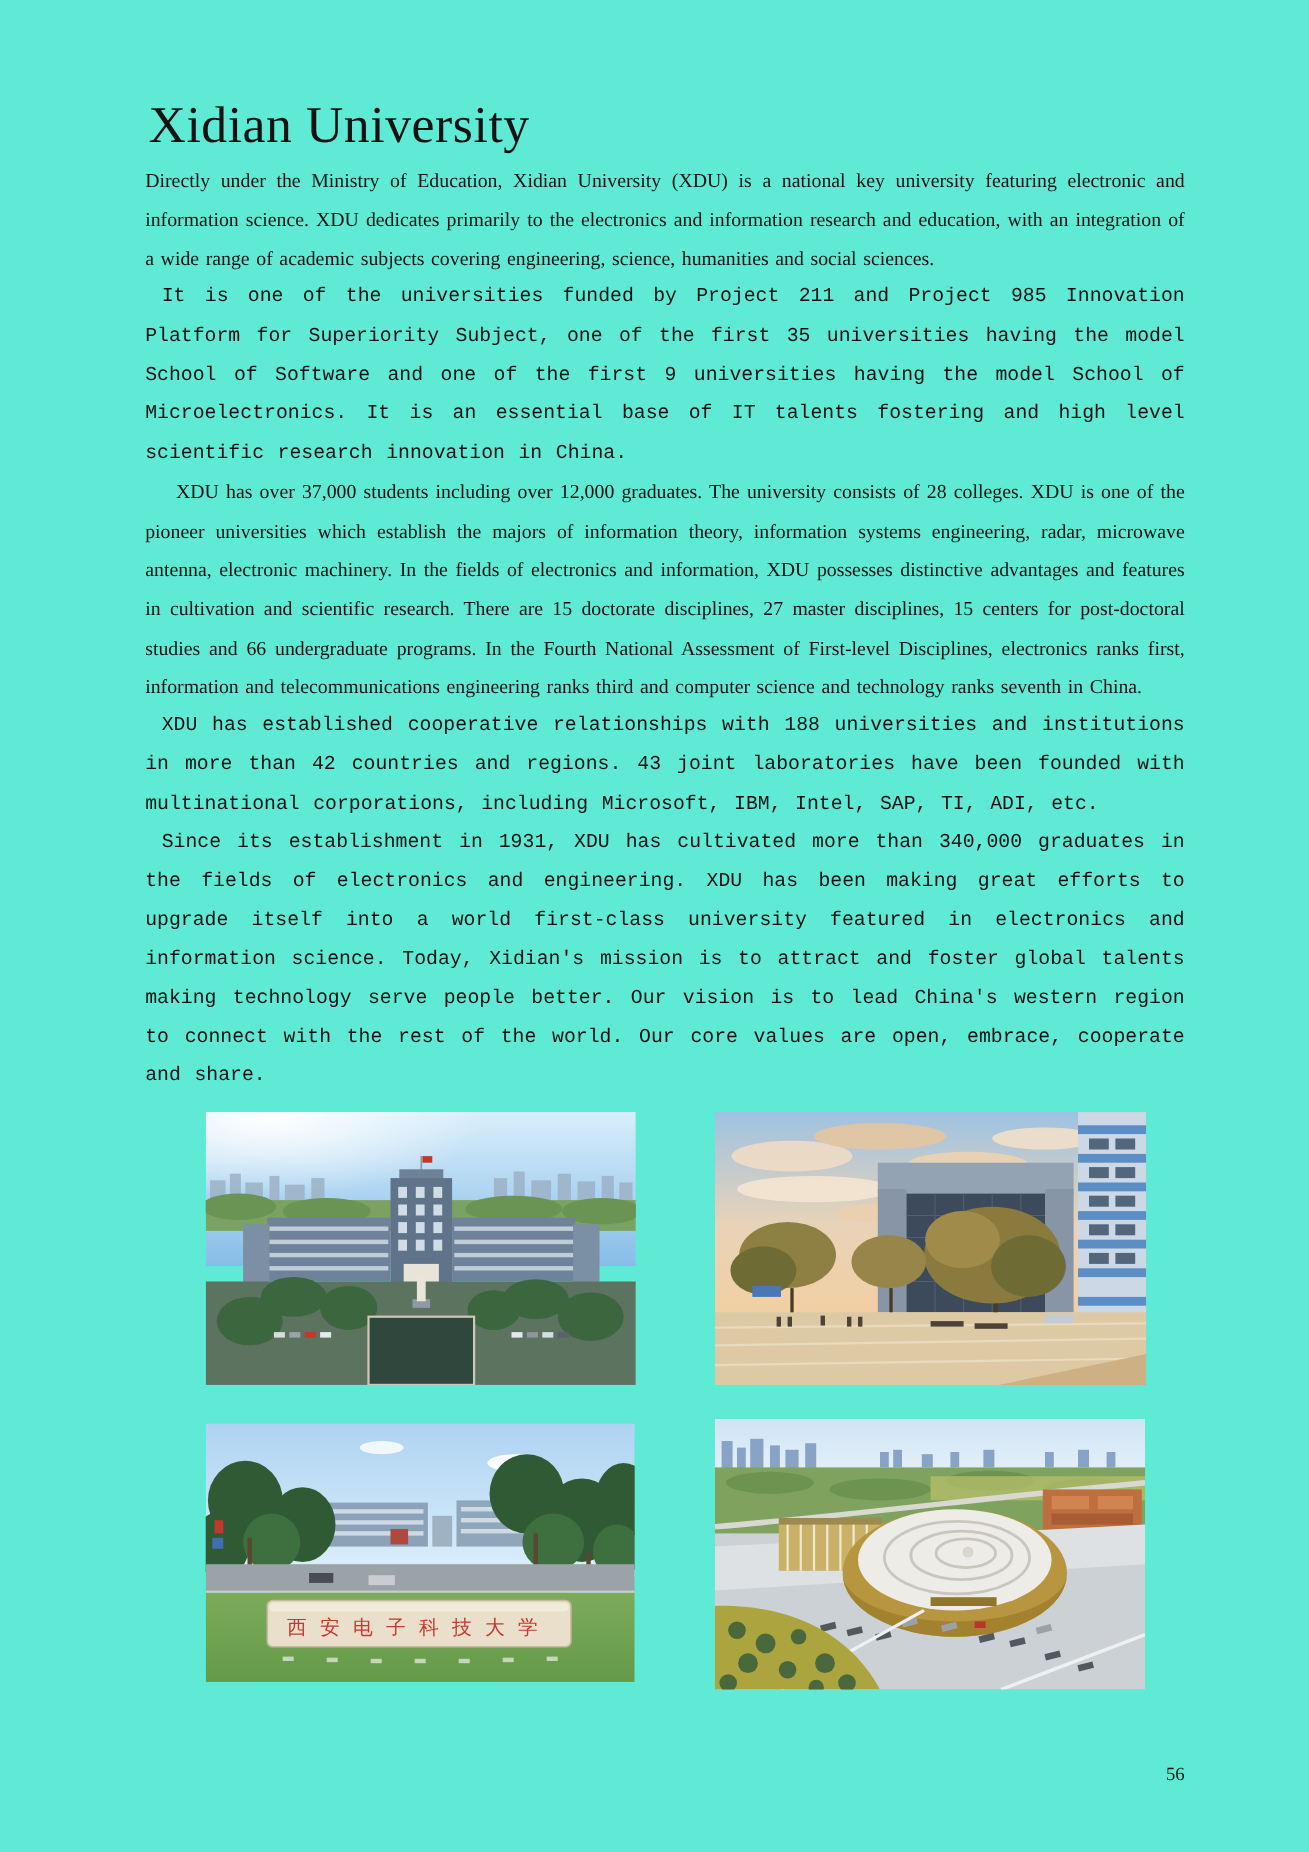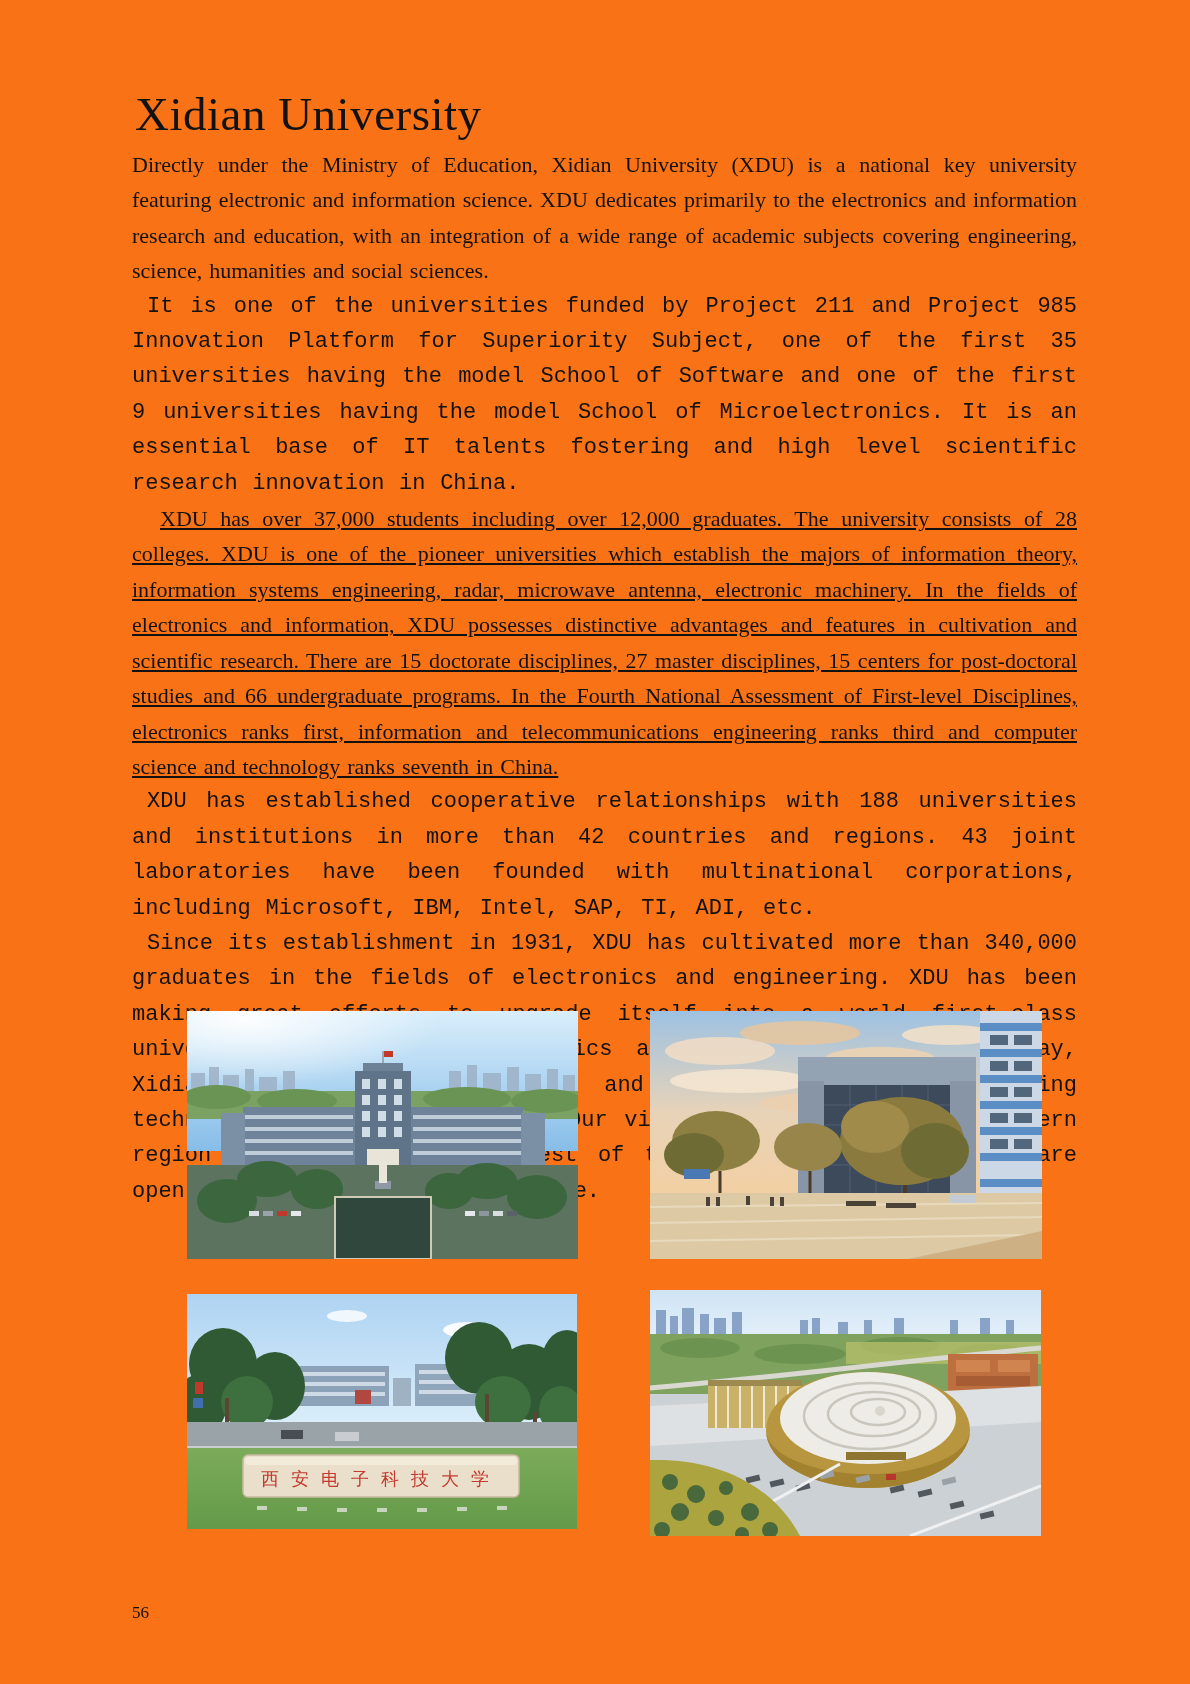--- a/index.html
+++ b/index.html
@@ -1,68 +1,68 @@
 <!DOCTYPE html>
 <html><head>
 <meta charset="utf-8">
 <style>
   html, body { margin: 0; padding: 0; background: #ffffff; }
   .page {
     position: relative;
     width: 1190px;
     height: 1684px;
-    background: #f97316;
+    background: #5eead4;
     overflow: hidden;
     font-family: "Liberation Serif", "DejaVu Serif", serif;
     color: #121212;
   }
   .doc-title {
     position: absolute;
     left: 135px;
     top: 90px;
     margin: 0;
     font-size: 47px;
     font-weight: normal;
     line-height: 1.05;
     letter-spacing: 0.5px;
     white-space: nowrap;
   }
   .body-text {
     position: absolute;
     left: 132px;
     top: 147px;
     width: 945px;
-    font-size: 22px;
+    font-size: 18px;
     line-height: 35.4px;
     text-align: justify;
     word-spacing: 1.5px;
   }
   .body-text p { margin: 0; padding: 0; }
   .indent-none   { text-indent: 0; }
   .indent-small  { text-indent: 15px; font-family: Liberation Mono, monospace; }
-  .indent-medium { text-indent: 28px; text-decoration: underline; }
+  .indent-medium { text-indent: 28px; }
 
   .photo {
     position: absolute;
     margin: 0;
     padding: 12px;
     overflow: hidden;
   }
   .photo svg { display: block; width: 100%; height: 100%; }
   #photo-main-building { left: 175px; top:  999px; width: 391px; height: 248px; }
   #photo-library       { left: 638px; top:  999px; width: 392px; height: 248px; }
   #photo-gate          { left: 175px; top: 1282px; width: 390px; height: 235px; }
   #photo-round-hall    { left: 638px; top: 1278px; width: 391px; height: 246px; }
 
   .page-number {
     position: absolute;
     left: 132px;
     top: 1603px;
     width: 945px;
-    text-align: left;
+    text-align: right;
     font-size: 17px;
   }
 </style>
 </head>
 <body>
 
 <div class="page">
 
   <h1 class="doc-title">Xidian University</h1>
 

